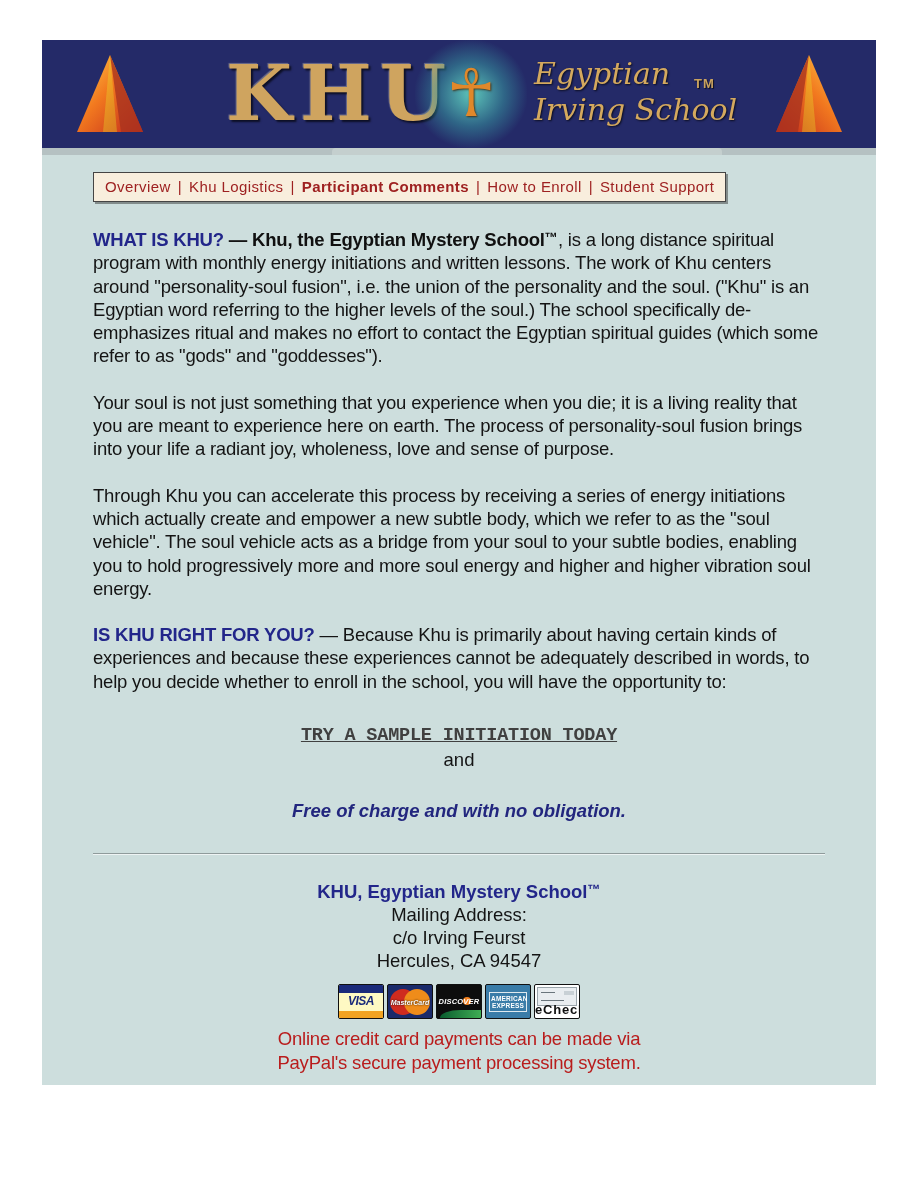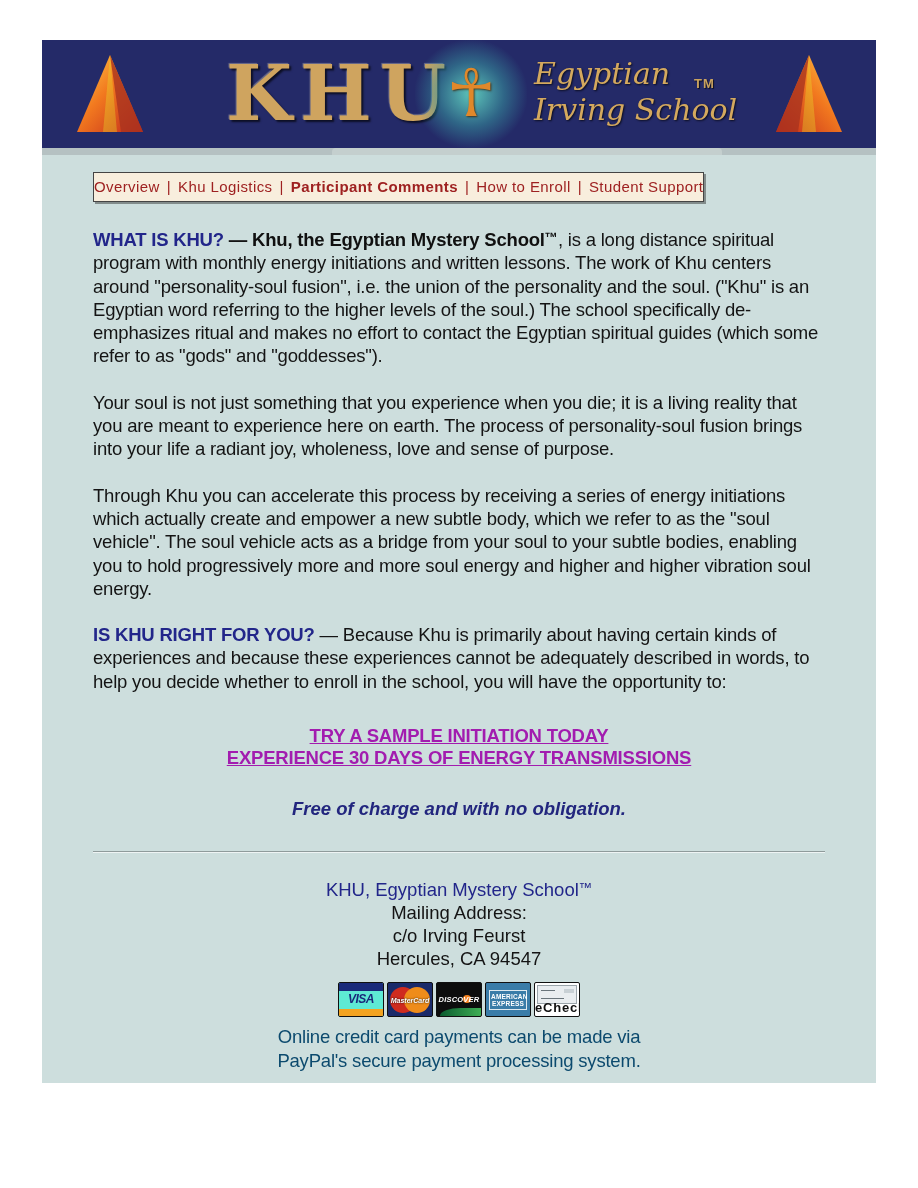--- a/index.html
+++ b/index.html
@@ -60,21 +60,21 @@
   .content {
     background:#cddedd;
     padding:17px 51px 8px;
   }
   .navbox-row { text-align:left; margin:0 0 26px 0; }
   .navbox {
     display:inline-block;
     background:#f8eedd;
     border:1px solid #444;
     box-shadow:2px 2px 0 rgba(40,40,40,0.45);
-    padding:5px 0 6px;
+    padding:5px 11px 6px;
     font-size:15px;
     color:#9e2121;
     letter-spacing:0.4px;
     white-space:nowrap;
   }
   .nav-link { color:#9e2121; text-decoration:none; cursor:pointer; }
   .nav-link.active { font-weight:bold; }
   .nav-sep { margin:0 7px; color:#9e2121; }
 
   .para {
@@ -83,43 +83,44 @@
     margin:8px 0 23px 0;
   }
   .head-blue { color:#22268a; font-weight:bold; }
   .bold-black { font-weight:bold; color:#101010; }
   .dash-bold { font-weight:bold; }
   .tm-small { font-size:0.72em; vertical-align:0.28em; }
 
   .links-block { text-align:center; margin:32px 0 0; }
   .big-link {
     display:inline-block;
-    color:#a21caf; font-weight:bold; font-size:18.5px;
+    color:#404040; font-weight:bold; font-size:18.5px;
     text-decoration:underline; letter-spacing:-0.2px;
     cursor:pointer;
+    font-family:Liberation Mono, monospace;
   }
   .and-word { font-size:18.5px; color:#141414; margin:3px 0; }
   .free-note {
     text-align:center; margin-top:29px;
     color:#22267e; font-weight:bold; font-style:italic; font-size:18.5px;
   }
   .rule {
     border:none; height:2px; margin:31px 0 24px;
     border-top:1px solid #8f9b9b; border-bottom:1px solid #eef4f4;
   }
 
   .addr-block { text-align:center; font-size:18.5px; line-height:22.5px; color:#141414; }
-  .addr-org { color:#22268a; font-weight:normal; }
+  .addr-org { color:#22268a; font-weight:bold; }
   .addr-line { margin-top:0.5px; }
 
   
   .cards-row { display:flex; justify-content:center; gap:3px; margin:12px 0 8px; }
   .card {
     width:46px; height:35px; border:1px solid #101010; border-radius:2px;
-    position:relative; overflow:hidden; background:#5eead4; flex:0 0 auto;
+    position:relative; overflow:hidden; background:#fef9c3; flex:0 0 auto;
   }
   .visa .band-top { position:absolute; top:0; left:0; right:0; height:8px; background:#1a2a7a; }
   .visa .band-bot { position:absolute; bottom:0; left:0; right:0; height:7px; background:#f2a321; }
   .visa .visa-label {
     position:absolute; top:9px; left:0; right:0; text-align:center;
     color:#1a2a7a; font-weight:bold; font-style:italic; font-size:12px; letter-spacing:-0.5px;
   }
   .mastercard { background:#1a2a6a; }
   .mastercard .circ { position:absolute; top:4px; width:26px; height:26px; border-radius:50%; }
   .mastercard .circ-red { left:2px; background:#cf2b1f; }
@@ -153,21 +154,21 @@
   }
   .echeck .check-line1 { position:absolute; top:4px; left:3px; width:14px; border-top:1px solid #6a757c; }
   .echeck .check-line2 { position:absolute; bottom:4px; left:3px; right:12px; border-top:1px solid #6a757c; }
   .echeck .check-amt { position:absolute; top:3px; right:2px; width:10px; height:4px; background:#c8d0d5; }
   .echeck .ec-label {
     position:absolute; bottom:1px; left:0; right:0; text-align:center;
     color:#101010; font-weight:bold; font-size:13px; letter-spacing:0.8px;
   }
 
   .paypal-note {
-    text-align:center; color:#0c4a6e; font-size:18.5px; line-height:24px;
+    text-align:center; color:#b91c1c; font-size:18.5px; line-height:24px;
     margin:6px 0 2px; letter-spacing:-0.2px;
   }
   .bottom-space { height:40px; background:#ffffff; }
 </style>
 </head>
 <body>
 
 <div class="page">
 
   <div class="banner">
@@ -224,21 +225,21 @@
     <p class="para"><span class="head-blue">WHAT IS KHU? </span><span class="dash-bold">— </span><span class="bold-black">Khu, the Egyptian Mystery School</span><span class="bold-black tm-small">™</span><span>, is a long distance spiritual program with monthly energy initiations and written lessons. The work of Khu centers around "personality-soul fusion", i.e. the union of the personality and the soul. ("Khu" is an Egyptian word referring to the higher levels of the soul.) The school specifically de-emphasizes ritual and makes no effort to contact the Egyptian spiritual guides (which some refer to as "gods" and "goddesses").</span></p>
 
     <p class="para">Your soul is not just something that you experience when you die; it is a living reality that you are meant to experience here on earth. The process of personality-soul fusion brings into your life a radiant joy, wholeness, love and sense of purpose.</p>
 
     <p class="para">Through Khu you can accelerate this process by receiving a series of energy initiations which actually create and empower a new subtle body, which we refer to as the "soul vehicle". The soul vehicle acts as a bridge from your soul to your subtle bodies, enabling you to hold progressively more and more soul energy and higher and higher vibration soul energy.</p>
 
     <p class="para"><span class="head-blue">IS KHU RIGHT FOR YOU? </span><span>— </span><span>Because Khu is primarily about having certain kinds of experiences and because these experiences cannot be adequately described in words, to help you decide whether to enroll in the school, you will have the opportunity to:</span></p>
 
     <div class="links-block">
       <a class="big-link">TRY A SAMPLE INITIATION TODAY</a>
-      <a class="big-link">EXPERIENCE 30 DAYS OF ENERGY TRANSMISSIONS</a>
+      <div class="and-word">and</div>
     </div>
 
     <div class="free-note">Free of charge and with no obligation.</div>
 
     <hr class="rule">
 
     <div class="addr-block">
       <div class="addr-org"><span>KHU, Egyptian Mystery School</span><span class="tm-small">™</span></div>
       <div class="addr-line">Mailing Address:</div>
       <div class="addr-line">c/o Irving Feurst</div>

